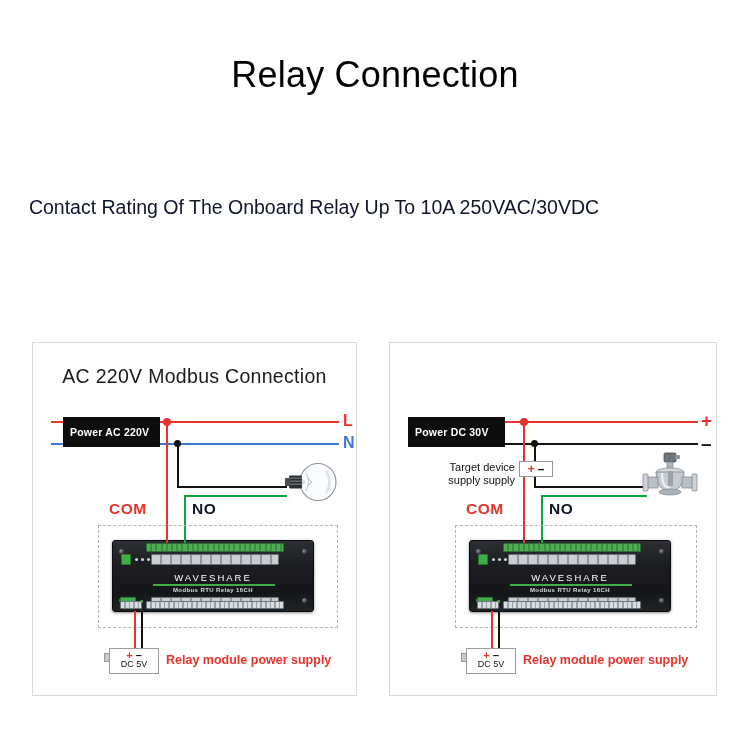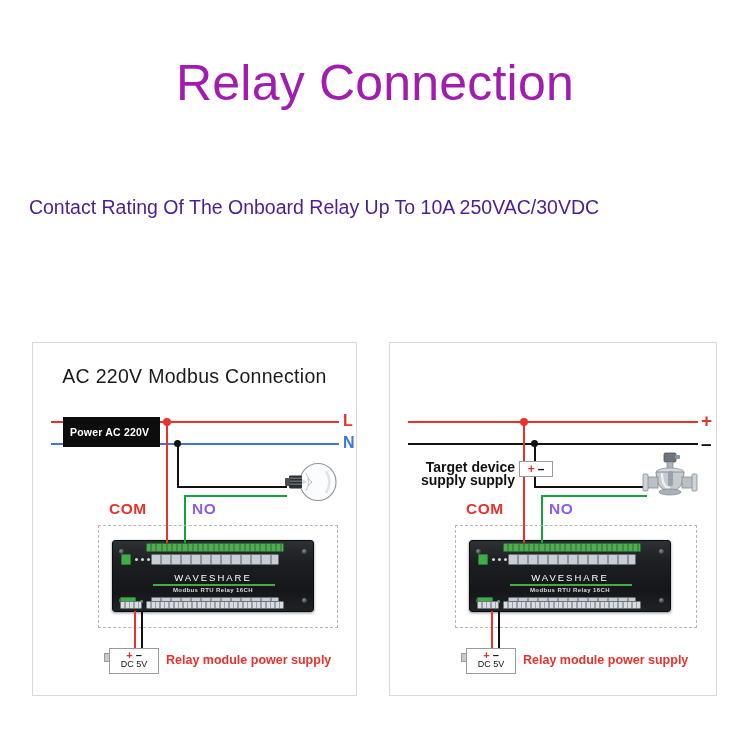--- a/index.html
+++ b/index.html
@@ -8,26 +8,26 @@
     background: #ffffff;
     font-family: "Liberation Sans", sans-serif;
     overflow: hidden;
   }
   .page { position: relative; width: 750px; height: 750px; background: #fff; }
 
   
   .title {
     position: absolute; top: 54px; left: 0; width: 750px;
     text-align: center;
-    font-size: 50px; font-weight: 400; color: #a21caf;
+    font-size: 36px; font-weight: 400; color: #000000;
     letter-spacing: 0.2px;
   }
   .subtitle {
     position: absolute; left: 0; width: 628px; text-align: center;
-    font-size: 19.5px; color: #4c1d95; font-weight: 400;
+    font-size: 19.5px; color: #0f172a; font-weight: 400;
   }
   .sub1 { top: 196px; }
   .sub2 { top: 234px; }
 
   
   .panel {
     position: absolute; top: 342px; height: 354px;
     background: #fff; border: 1px solid #d9d9d9;
   }
   .panel-left  { left: 32px;  width: 325px; }
@@ -53,21 +53,21 @@
   .dot { position: absolute; border-radius: 50%; }
 
   .endmark {
     position: absolute; font-weight: 700; line-height: 1;
   }
 
   .comlabel {
     position: absolute; font-size: 15.5px; font-weight: 700; letter-spacing: .5px;
   }
   .com { color: #e8322c; }
-  .no  { color: #8b5cf6; }
+  .no  { color: #0f172a; }
 
   .dashbox {
     position: absolute; border: 1.4px dashed #b5b5b5; background: transparent;
   }
 
   
   .board {
     position: absolute;
     background: linear-gradient(180deg,#2d3034 0%,#1c1e21 32%,#141619 72%,#202326 100%);
     border-radius: 3px;
@@ -129,21 +129,21 @@
   .dc5v-tab {
     position: absolute; width: 5px; height: 9px; background: #c9c9c9;
     border: 1px solid #9a9a9a; border-right: none;
   }
 
   .supply-txt {
     position: absolute; color: #e8322c; font-size: 12.5px; font-weight: 700;
     white-space: nowrap;
   }
   .target-txt {
-    position: absolute; color: #111; font-size: 14px; font-weight: 700;
+    position: absolute; color: #111; font-size: 11px; font-weight: 400;
     line-height: 13px; text-align: right; white-space: nowrap;
   }
 
   
   .bulb { position: absolute; }
 
   svg { display: block; }
 </style>
 </head>
 <body>
@@ -244,20 +244,23 @@
     <div class="supply-txt" style="left:133px; top:310px;">Relay module power supply</div>
   </div>
 
   <div class="panel panel-right">
 
 
     <div class="hline" style="left:18px; top:78px; width:290px; border-top-width:2.4px; border-top-color:#e8322c;"></div>
 
     <div class="hline" style="left:18px; top:100px; width:290px; border-top-width:2.4px; border-top-color:#111;"></div>
 
+    <div class="lbl-black" style="left:18px; top:74px; width:97px; height:30px;">
+      <span>Power DC 30V</span>
+    </div>
 
     <div class="endmark" style="left:311px; top:68px; font-size:19px; color:#e8322c;">+</div>
     <div class="endmark" style="left:311px; top:91px; font-size:19px; color:#111;">–</div>
 
     <div class="vline" style="left:133px; top:78px; height:132px; border-left-width:2.4px; border-left-color:#e8322c;"></div>
     <div class="dot" style="left:129.5px; top:74.5px; width:8px; height:8px; background:#e8322c;"></div>
     <div class="dot" style="left:140.5px; top:96.5px; width:7px; height:7px; background:#111;"></div>
 
     <div class="vline" style="left:144px; top:100px; height:20px; border-left-width:2.2px; border-left-color:#111;"></div>
     <div class="vline" style="left:144px; top:133px; height:11px; border-left-width:2.2px; border-left-color:#111;"></div>

